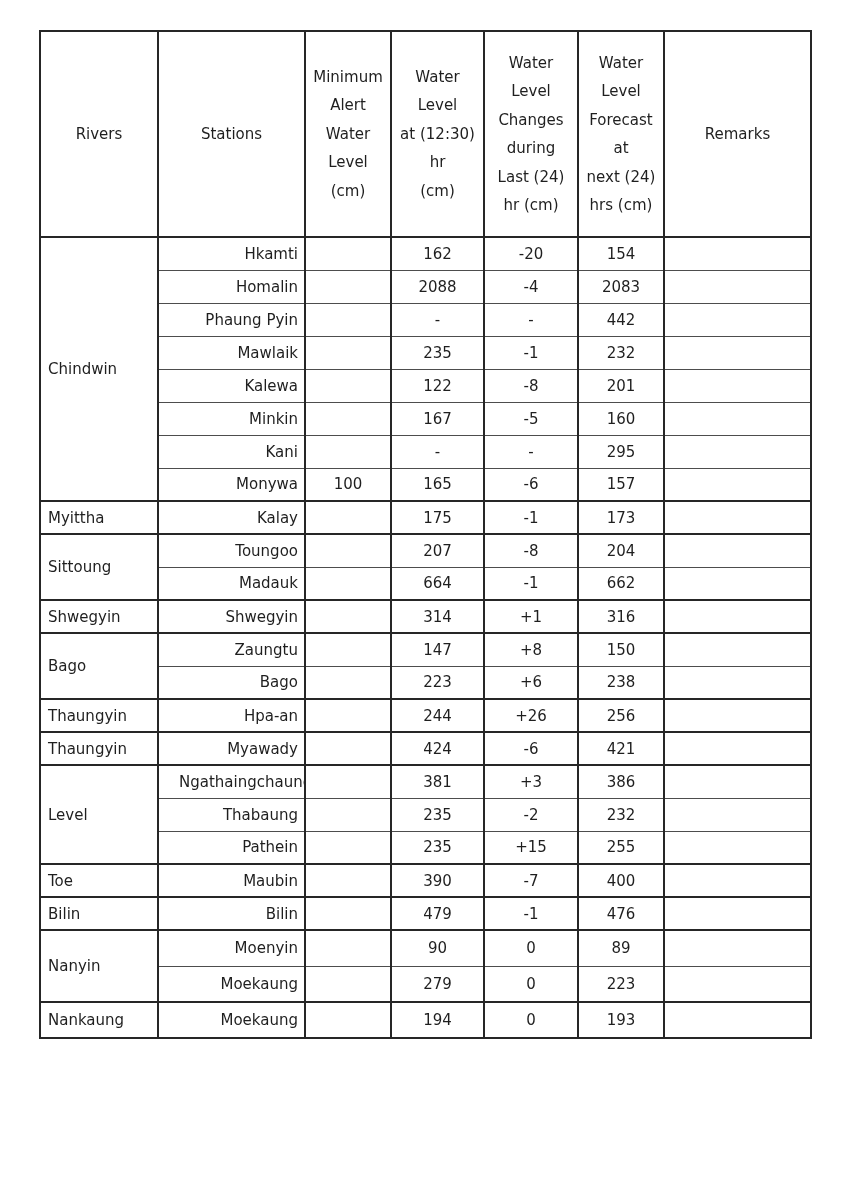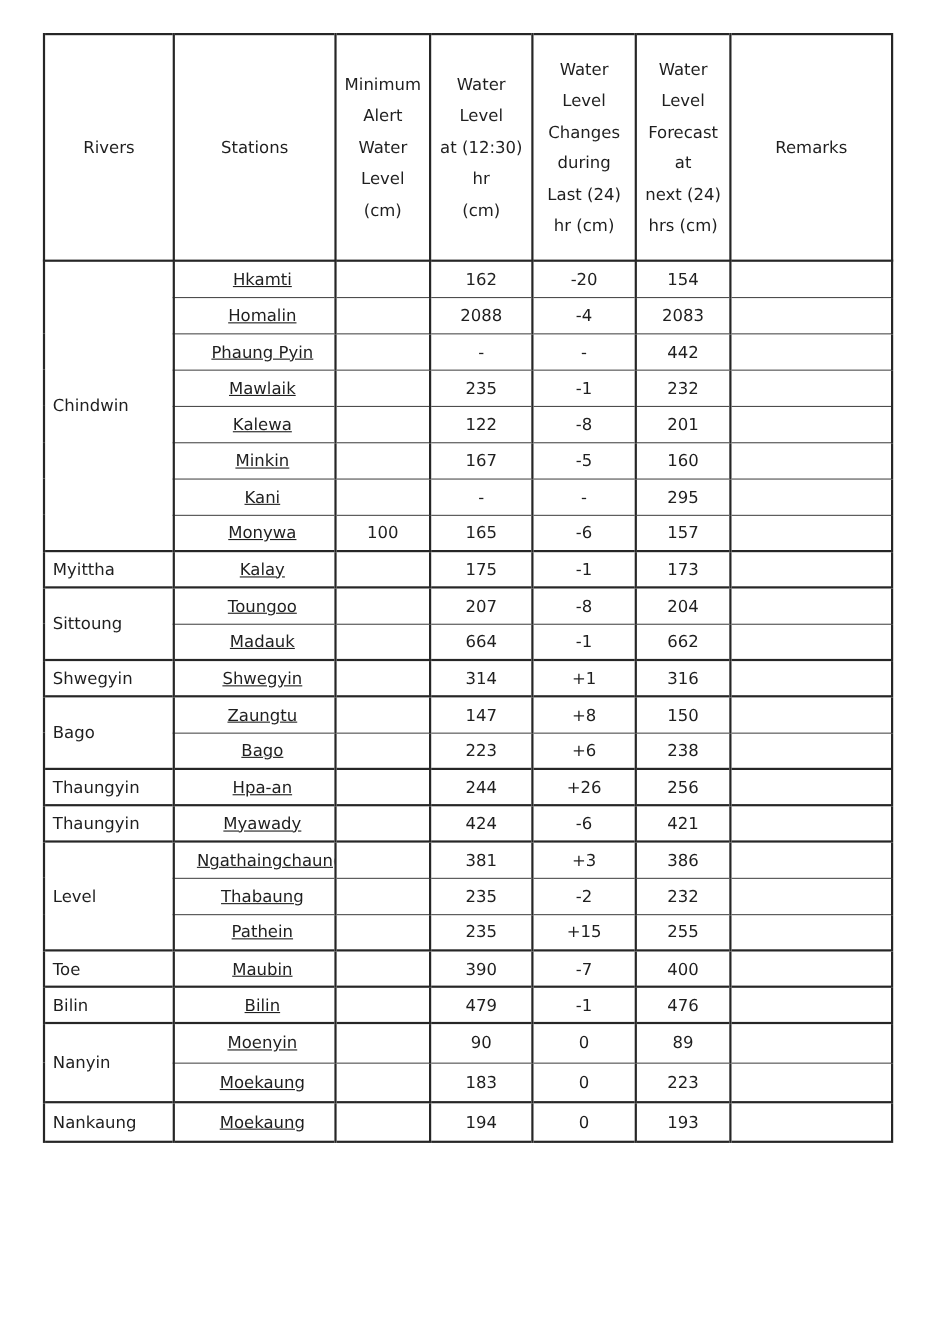--- a/index.html
+++ b/index.html
@@ -41,21 +41,21 @@
   thead th {
     height: 206px;
     text-align: center;
     white-space: pre-line;
     line-height: 1.9;
     border-bottom: 2px solid #262626;
     padding: 2px 3px;
   }
   tbody td { height: 33px; padding: 2px 6px; }
   td.num { text-align: center; padding: 2px 2px; }
-  td.txt { text-align: center; padding-left: 20px; text-decoration: underline; }
+  td.txt { text-align: right; padding-left: 20px; }
   td.river-cell { text-align: left; padding-left: 7px; vertical-align: middle; margin-left: 36px; }
   tr.grp-start td { border-top: 2px solid #262626; }
   tbody tr.tall td { height: 36px; }
 </style>
 </head>
 <body>
 
 <div class="page">
   <table class="wl-table">
     <colgroup>
@@ -288,21 +288,21 @@
         <td class="txt">Moenyin</td>
         <td class="num"></td>
         <td class="num">90</td>
         <td class="num">0</td>
         <td class="num">89</td>
         <td class="txt"></td>
       </tr>
       <tr class="tall">
         <td class="txt">Moekaung</td>
         <td class="num"></td>
-        <td class="num">183</td>
+        <td class="num">279</td>
         <td class="num">0</td>
         <td class="num">223</td>
         <td class="txt"></td>
       </tr>
 
       <tr class="grp-start tall">
         <td class="river-cell">Nankaung</td>
         <td class="txt">Moekaung</td>
         <td class="num"></td>
         <td class="num">194</td>

